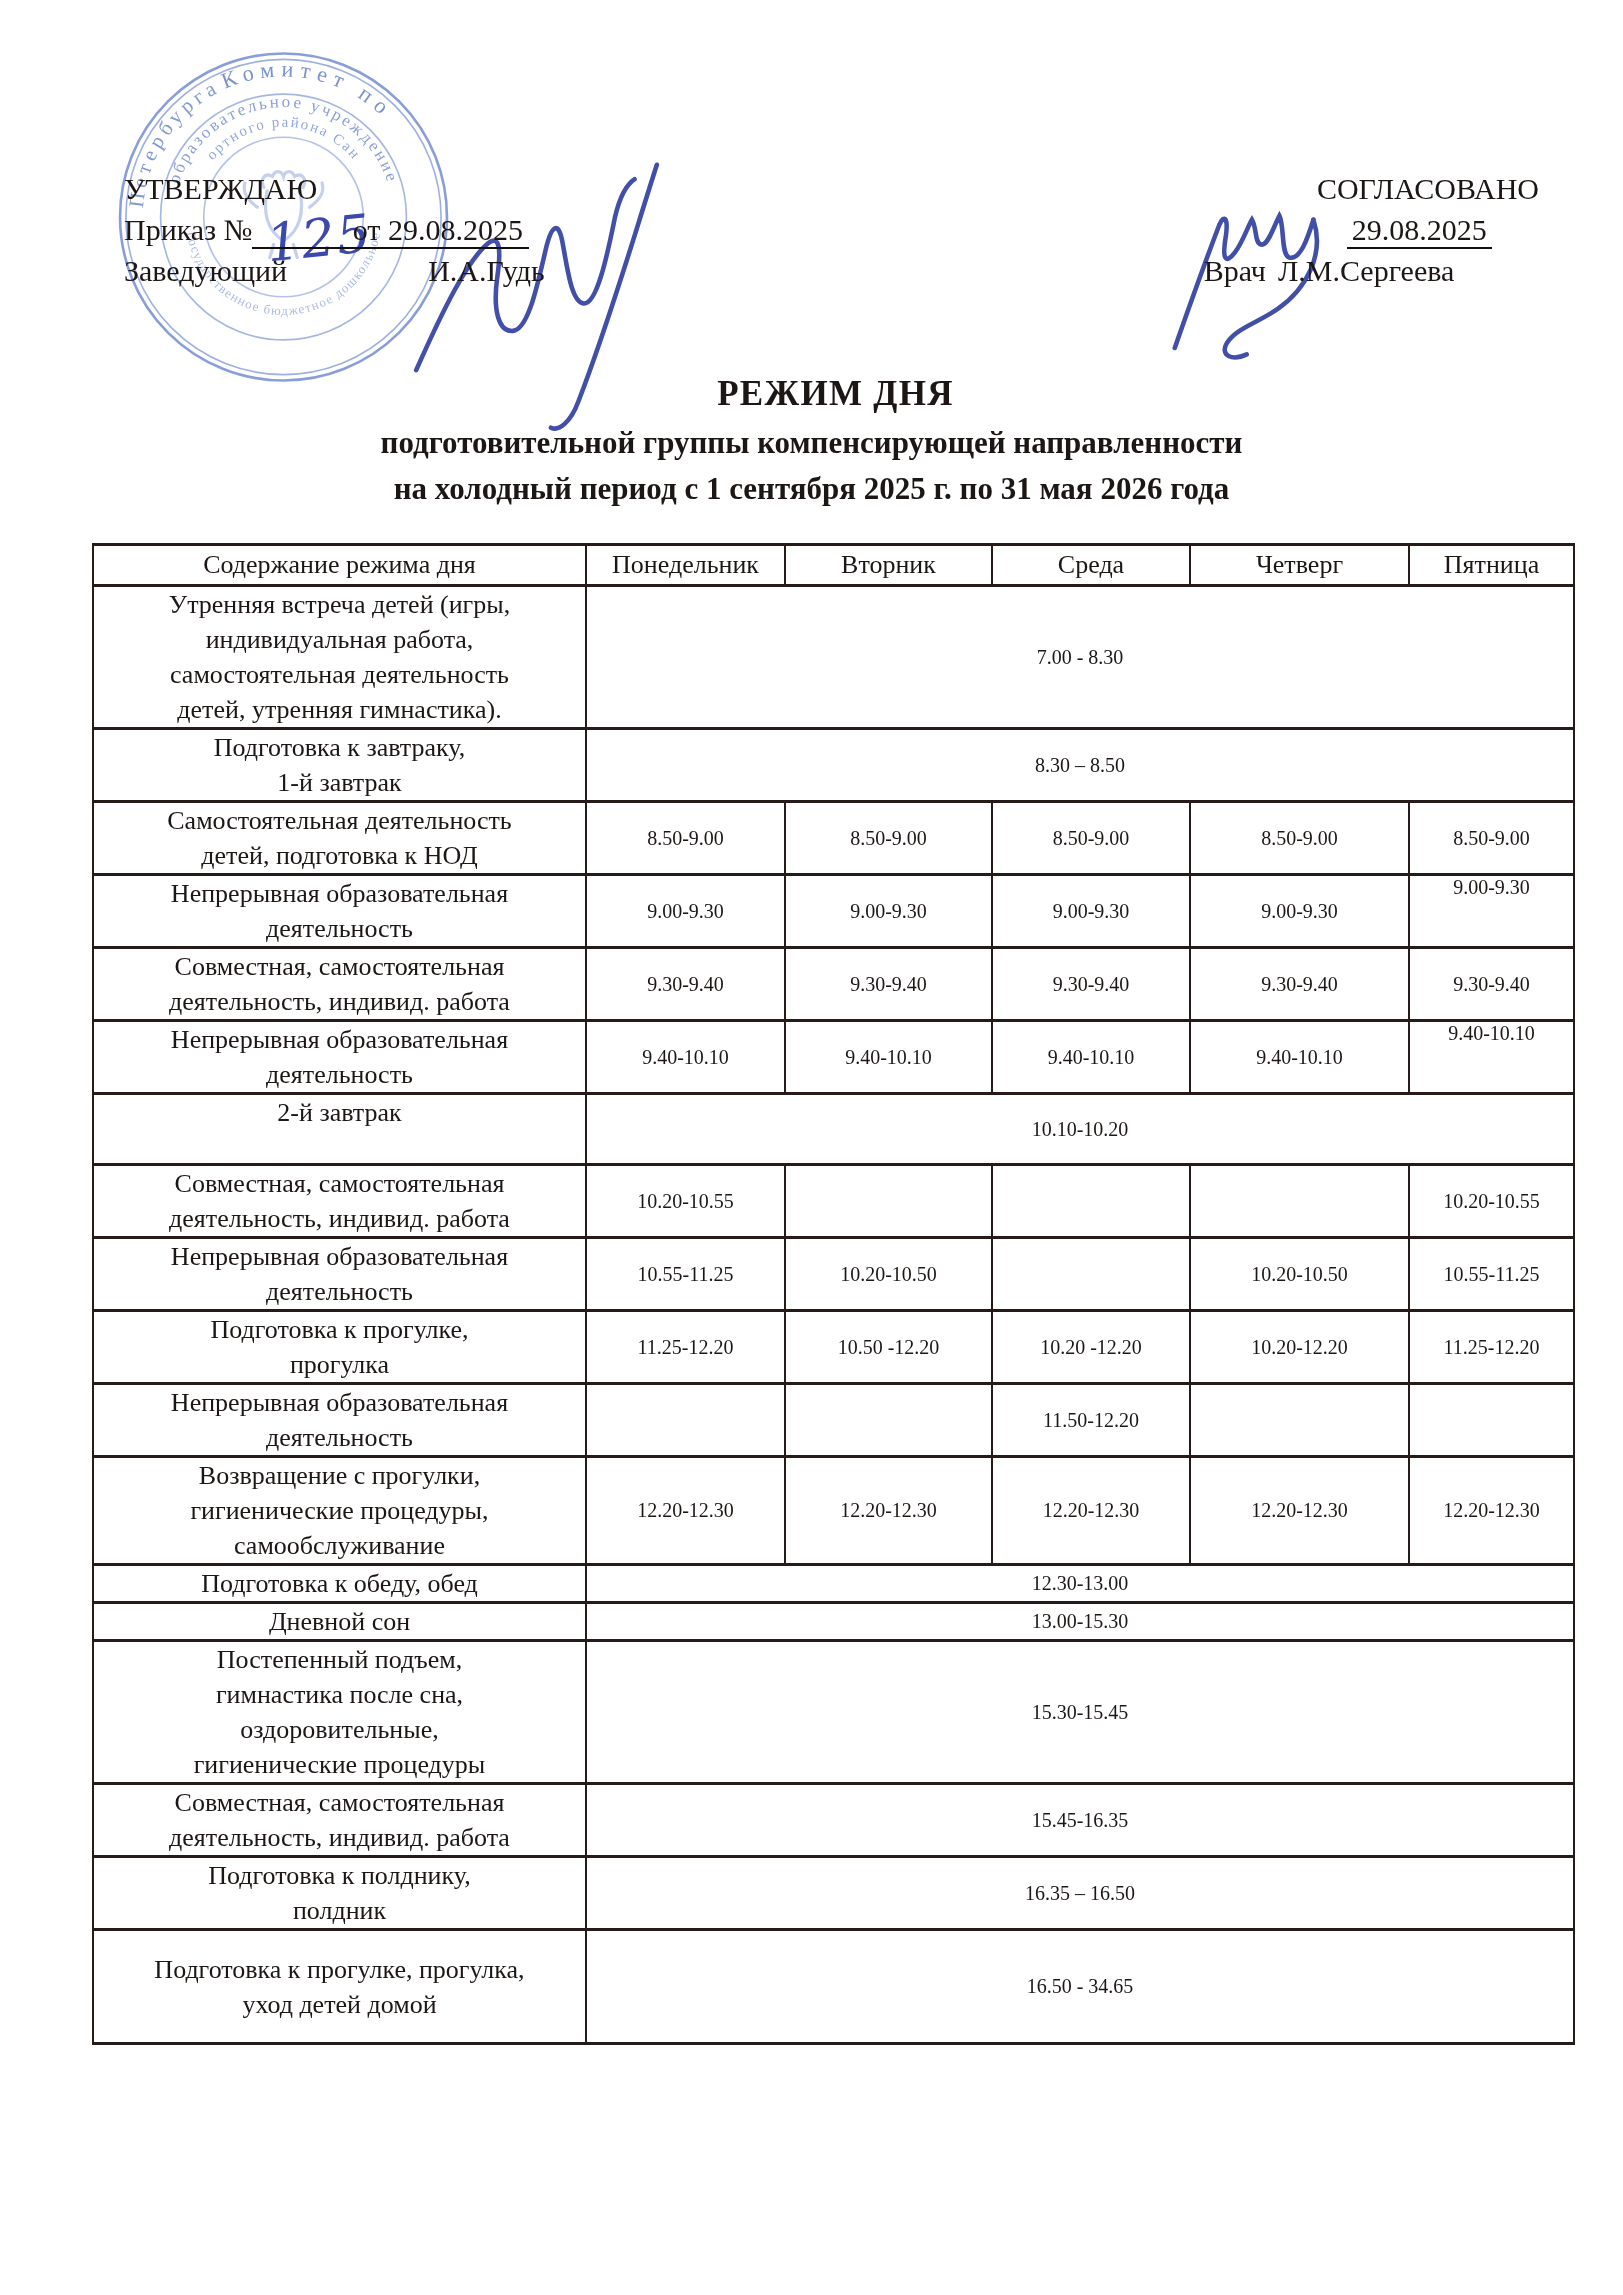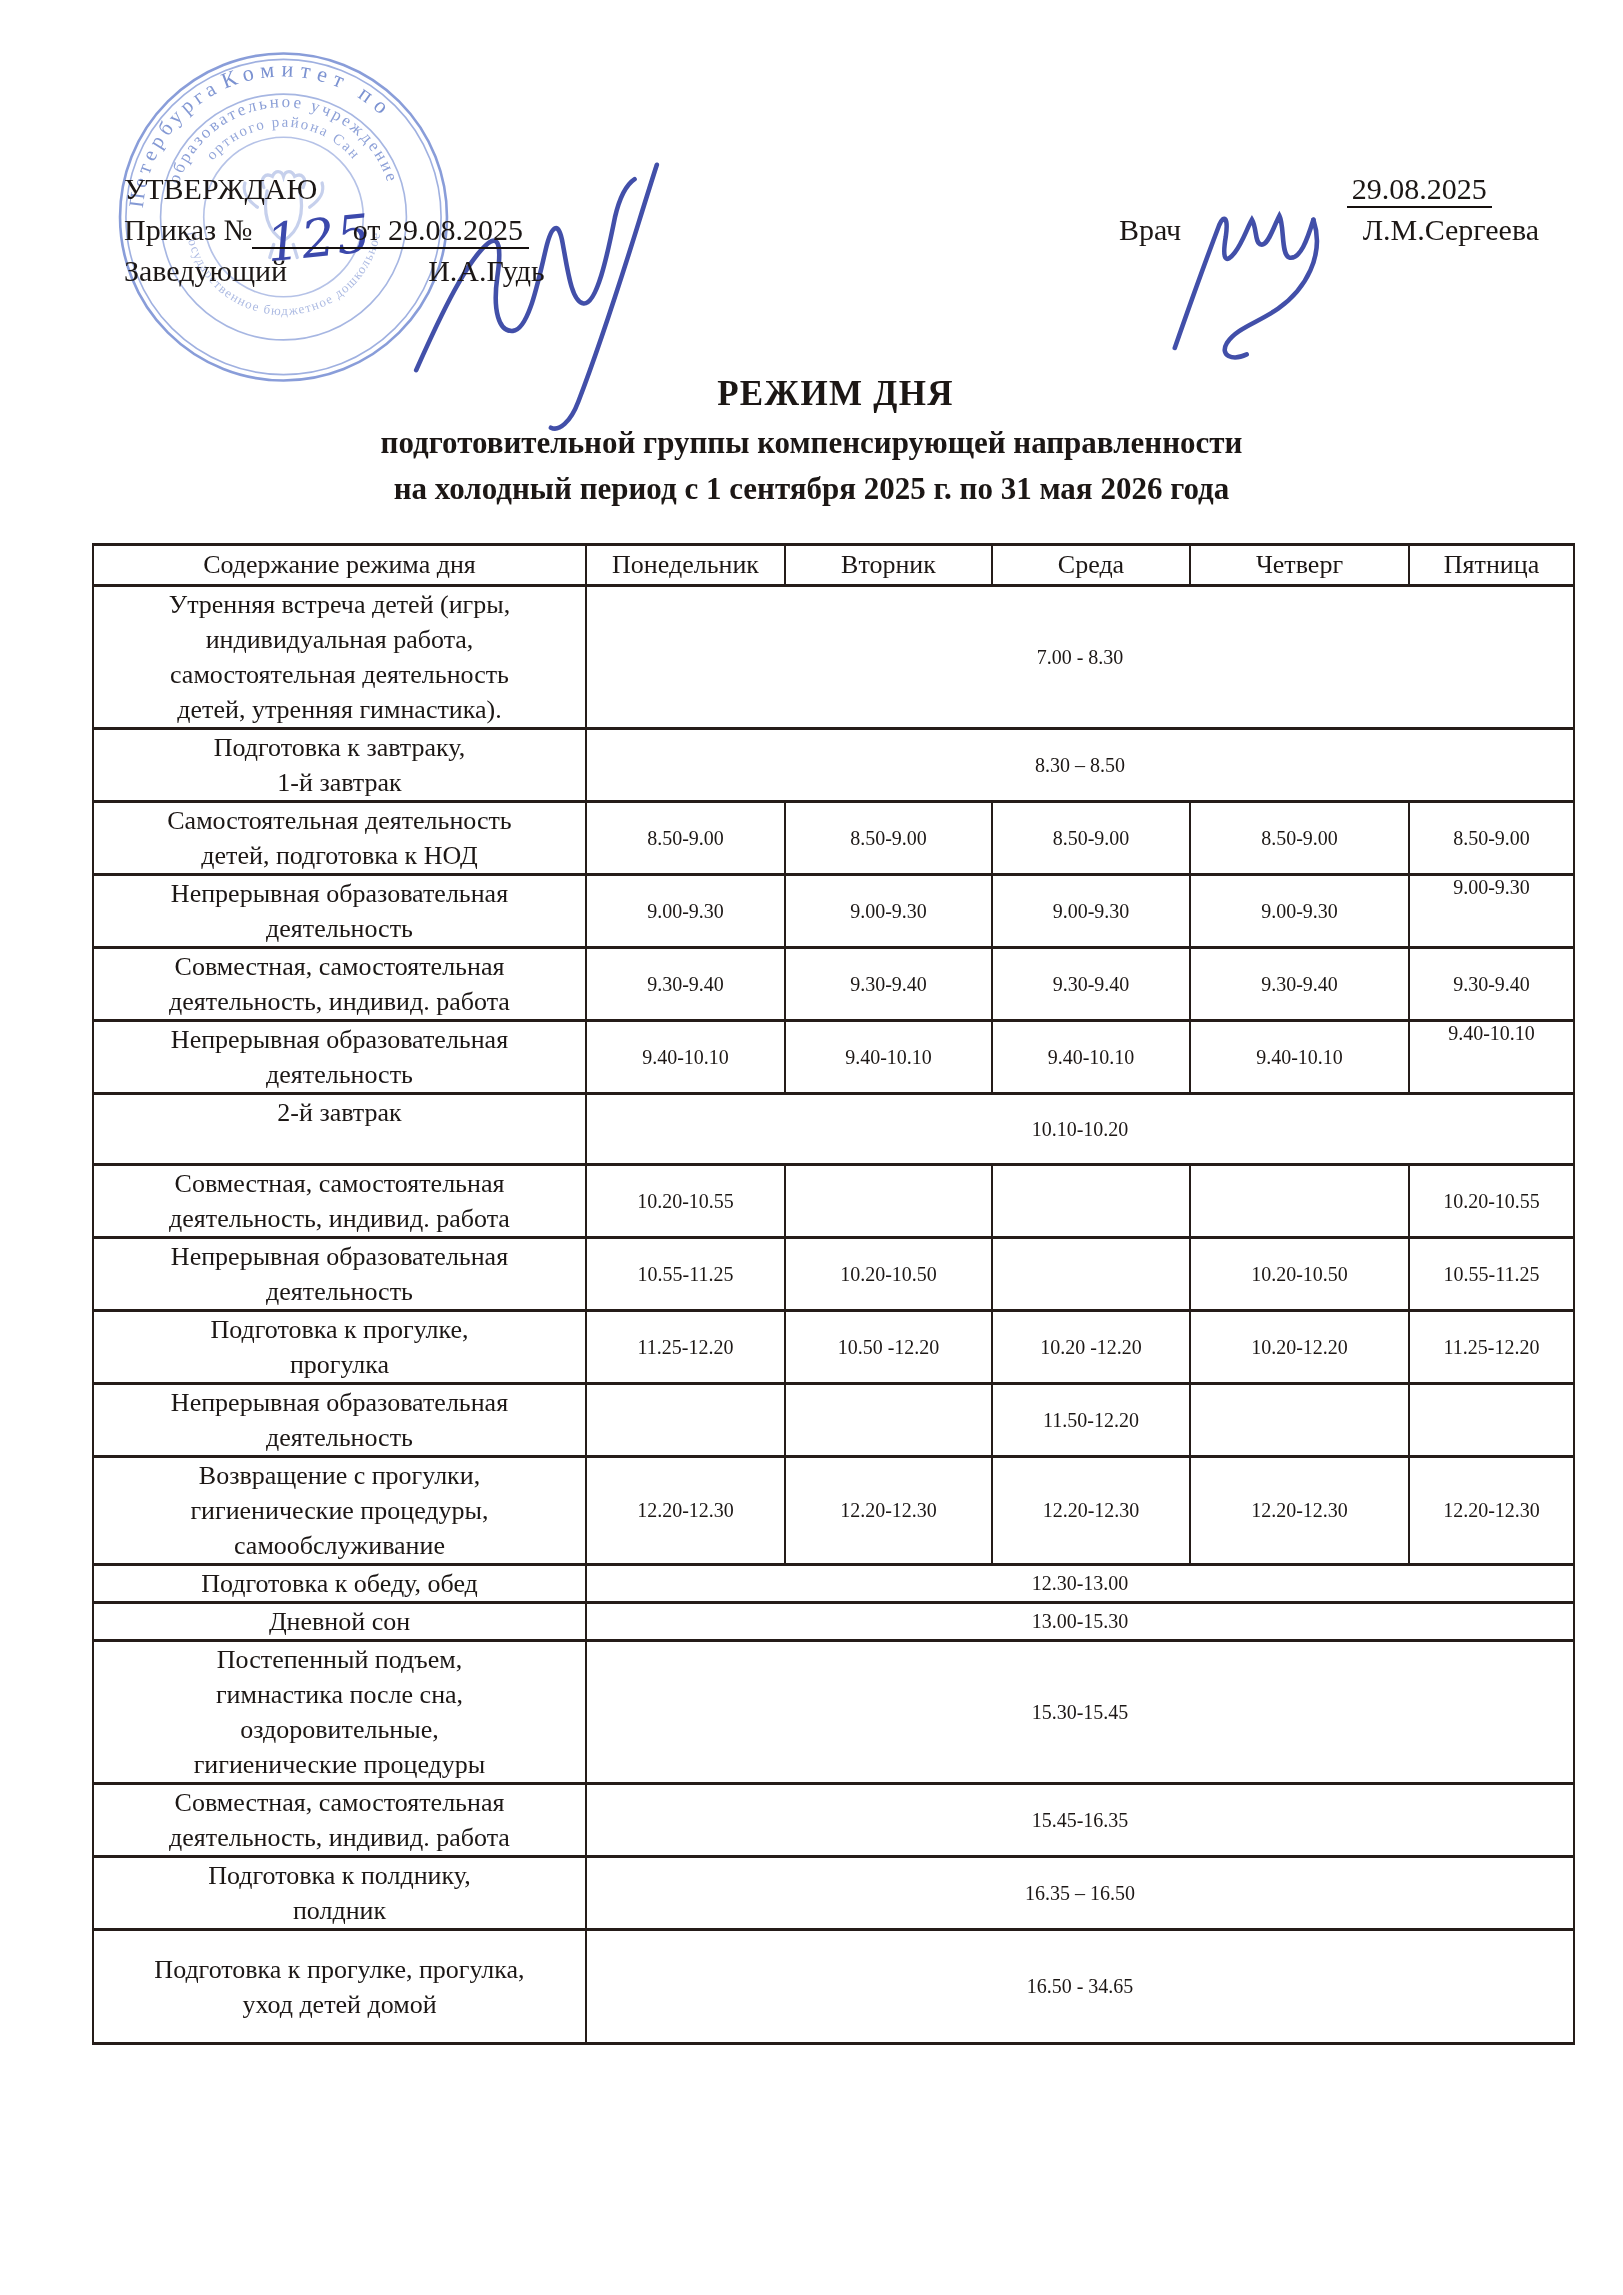--- a/index.html
+++ b/index.html
@@ -14,21 +14,21 @@
 
   
   .approve-left{position:absolute;left:124px;top:168px;font-size:30px;}
   .approve-right{position:absolute;right:84px;top:168px;width:420px;font-size:30px;}
   .aline{height:41px;line-height:41px;white-space:nowrap;}
   .ulwrap{border-bottom:2.6px solid #15100e;padding:0 6.5px 1.3px 2.6px;}
   .blank{display:inline-block;width:98px;}
   .ul{border-bottom:2.6px solid #15100e;padding:0 5.2px 1.3px;}
   .t-right{text-align:right;}
   .date-line{text-align:right;padding-right:47px;}
-  .role-line{display:flex;justify-content:space-between;white-space:nowrap;gap:12px;}
+  .role-line{display:flex;justify-content:center;white-space:nowrap;gap:12px;}
   .gap1{display:inline-block;width:141px;}
 
   
   .doc-title{position:absolute;left:0;top:373px;width:1623px;text-align:center;font-weight:bold;}
   .doc-title .l1{font-size:35px;line-height:42px;letter-spacing:1.3px;margin-bottom:5.2px;padding-left:48px;}
   .doc-title .l2,.doc-title .l3{font-size:31px;line-height:46px;}
 
   
   #grid{position:absolute;left:92px;top:543px;width:1482px;border-collapse:collapse;
         table-layout:fixed;color:#1c1715;border-radius:6px;}
@@ -100,20 +100,21 @@
     <text x="410" y="400" font-family="DejaVu Serif, serif" font-style="italic" font-size="80" fill="#3c49ac" letter-spacing="3" transform="rotate(-6 410 400)">125</text>
   </svg>
 
   <div class="approve-left">
     <div class="aline">УТВЕРЖДАЮ</div>
     <div class="aline"><span>Приказ №</span><span class="ulwrap"><span class="blank"></span><span>от 29.08.2025</span></span></div>
     <div class="aline"><span>Заведующий</span><span class="gap1"></span><span>И.А.Гудь</span></div>
   </div>
 
   <div class="approve-right">
+    <div class="aline t-right">СОГЛАСОВАНО</div>
     <div class="aline date-line"><span class="ul">29.08.2025</span></div>
     <div class="aline role-line">
         <span>Врач</span>
         <span>Л.М.Сергеева</span>
       </div>
   </div>
 
   <div class="doc-title">
     <div class="l1">РЕЖИМ ДНЯ</div>
     <div class="l2">подготовительной группы компенсирующей направленности</div>

